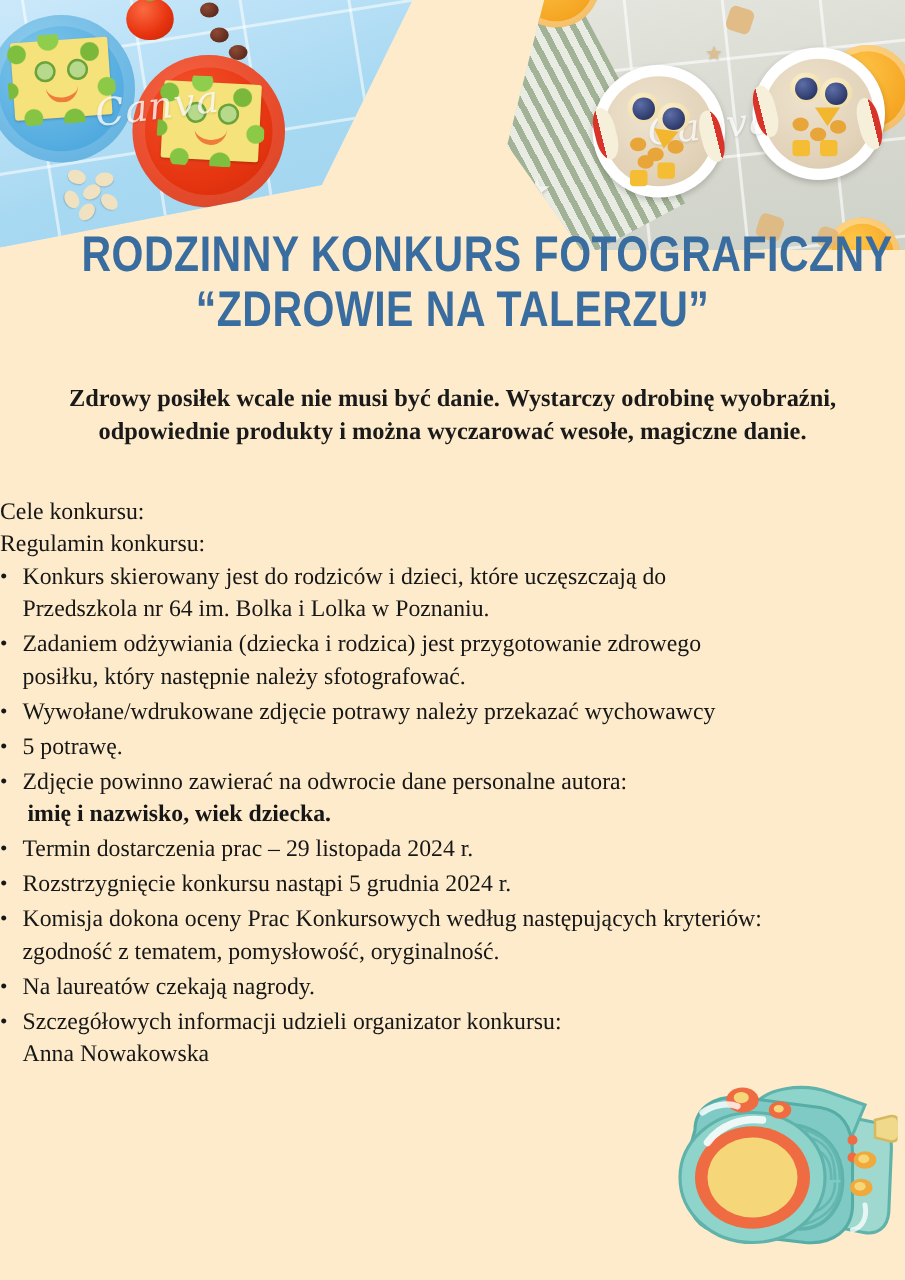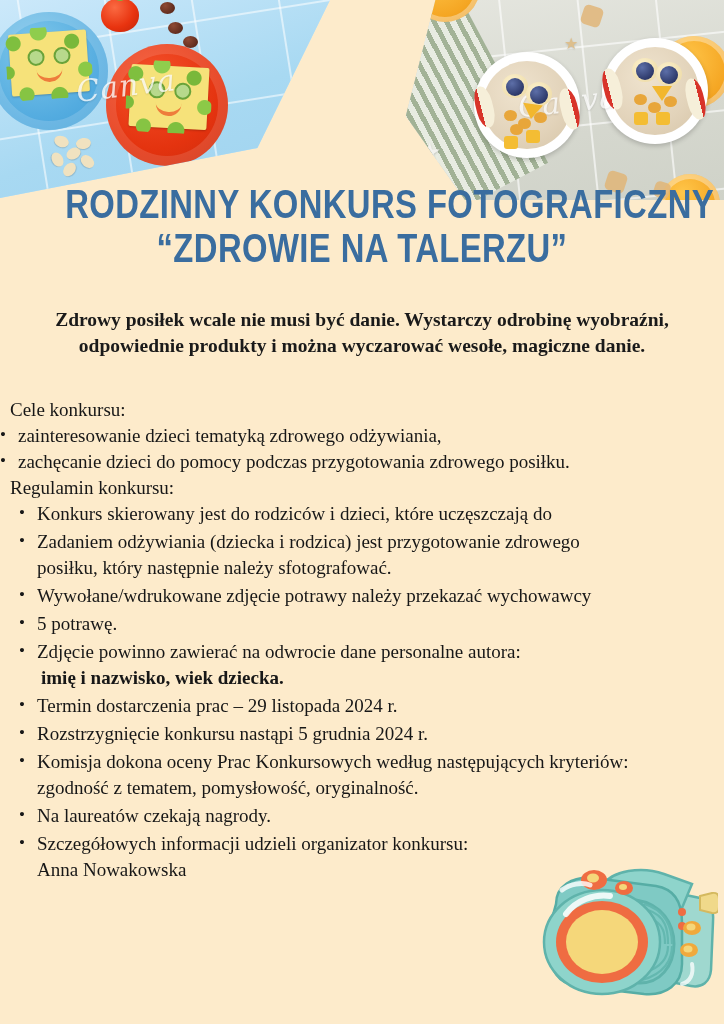--- a/index.html
+++ b/index.html
@@ -294,21 +294,20 @@
   .body-block {
     position: absolute;
     top: 397px;
     left: 0;
     width: 724px;
     color: #171717;
   }
   .section-head {
     font-size: 19px;
     line-height: 26px;
-    padding-left: 10px;
   }
   ul.b-list {
     list-style: none;
     margin: 0;
     padding: 0;
   }
   ul.b-list li {
     position: relative;
     padding-left: 18px;
     font-size: 19px;
@@ -321,21 +320,20 @@
     top: -1px;
     font-size: 17px;
   }
   .goals { padding-left: 27px; margin-bottom: 1px; }
   .rules { padding-left: 30px; }
   .rules li {
     font-size: 20.5px;
     line-height: 28.5px;
     padding-left: 19px;
     margin-bottom: 2px;
-    margin-left: 19px;
   }
   .rules li:before { font-size: 18px; top: 0; }
   .cont { display: block; }
   .cont-indent { display: block; padding-left: 4px; font-weight: bold; }
 
   
   .camera {
     position: absolute;
     right: 6px;
     bottom: 14px;
@@ -446,29 +444,26 @@
   </div>
 
   <div class="subtitle">
     <div>Zdrowy posiłek wcale nie musi być danie. Wystarczy odrobinę wyobraźni,</div>
     <div>odpowiednie produkty i można wyczarować wesołe, magiczne danie.</div>
   </div>
 
   <div class="body-block">
 
     <div class="section-head">Cele konkursu:</div>
-    <ul class="b-list goals">
-      <li>zainteresowanie dzieci tematyką zdrowego odżywiania,</li>
-      <li>zachęcanie dzieci do pomocy podczas przygotowania zdrowego posiłku.</li>
-    </ul>
 
     <div class="section-head">Regulamin konkursu:</div>
     <ul class="b-list rules">
       <li>
         <span class="cont">Konkurs skierowany jest do rodziców i dzieci, które uczęszczają do</span>
+        <span class="cont">Przedszkola nr 64 im. Bolka i Lolka w Poznaniu.</span>
       </li>
       <li>
         <span class="cont">Zadaniem odżywiania (dziecka i rodzica) jest przygotowanie zdrowego</span>
         <span class="cont">posiłku, który następnie należy sfotografować.</span>
       </li>
       <li>
         <span class="cont">Wywołane/wdrukowane zdjęcie potrawy należy przekazać wychowawcy</span>
       </li>
       <li>
         <span class="cont">5 potrawę.</span>

